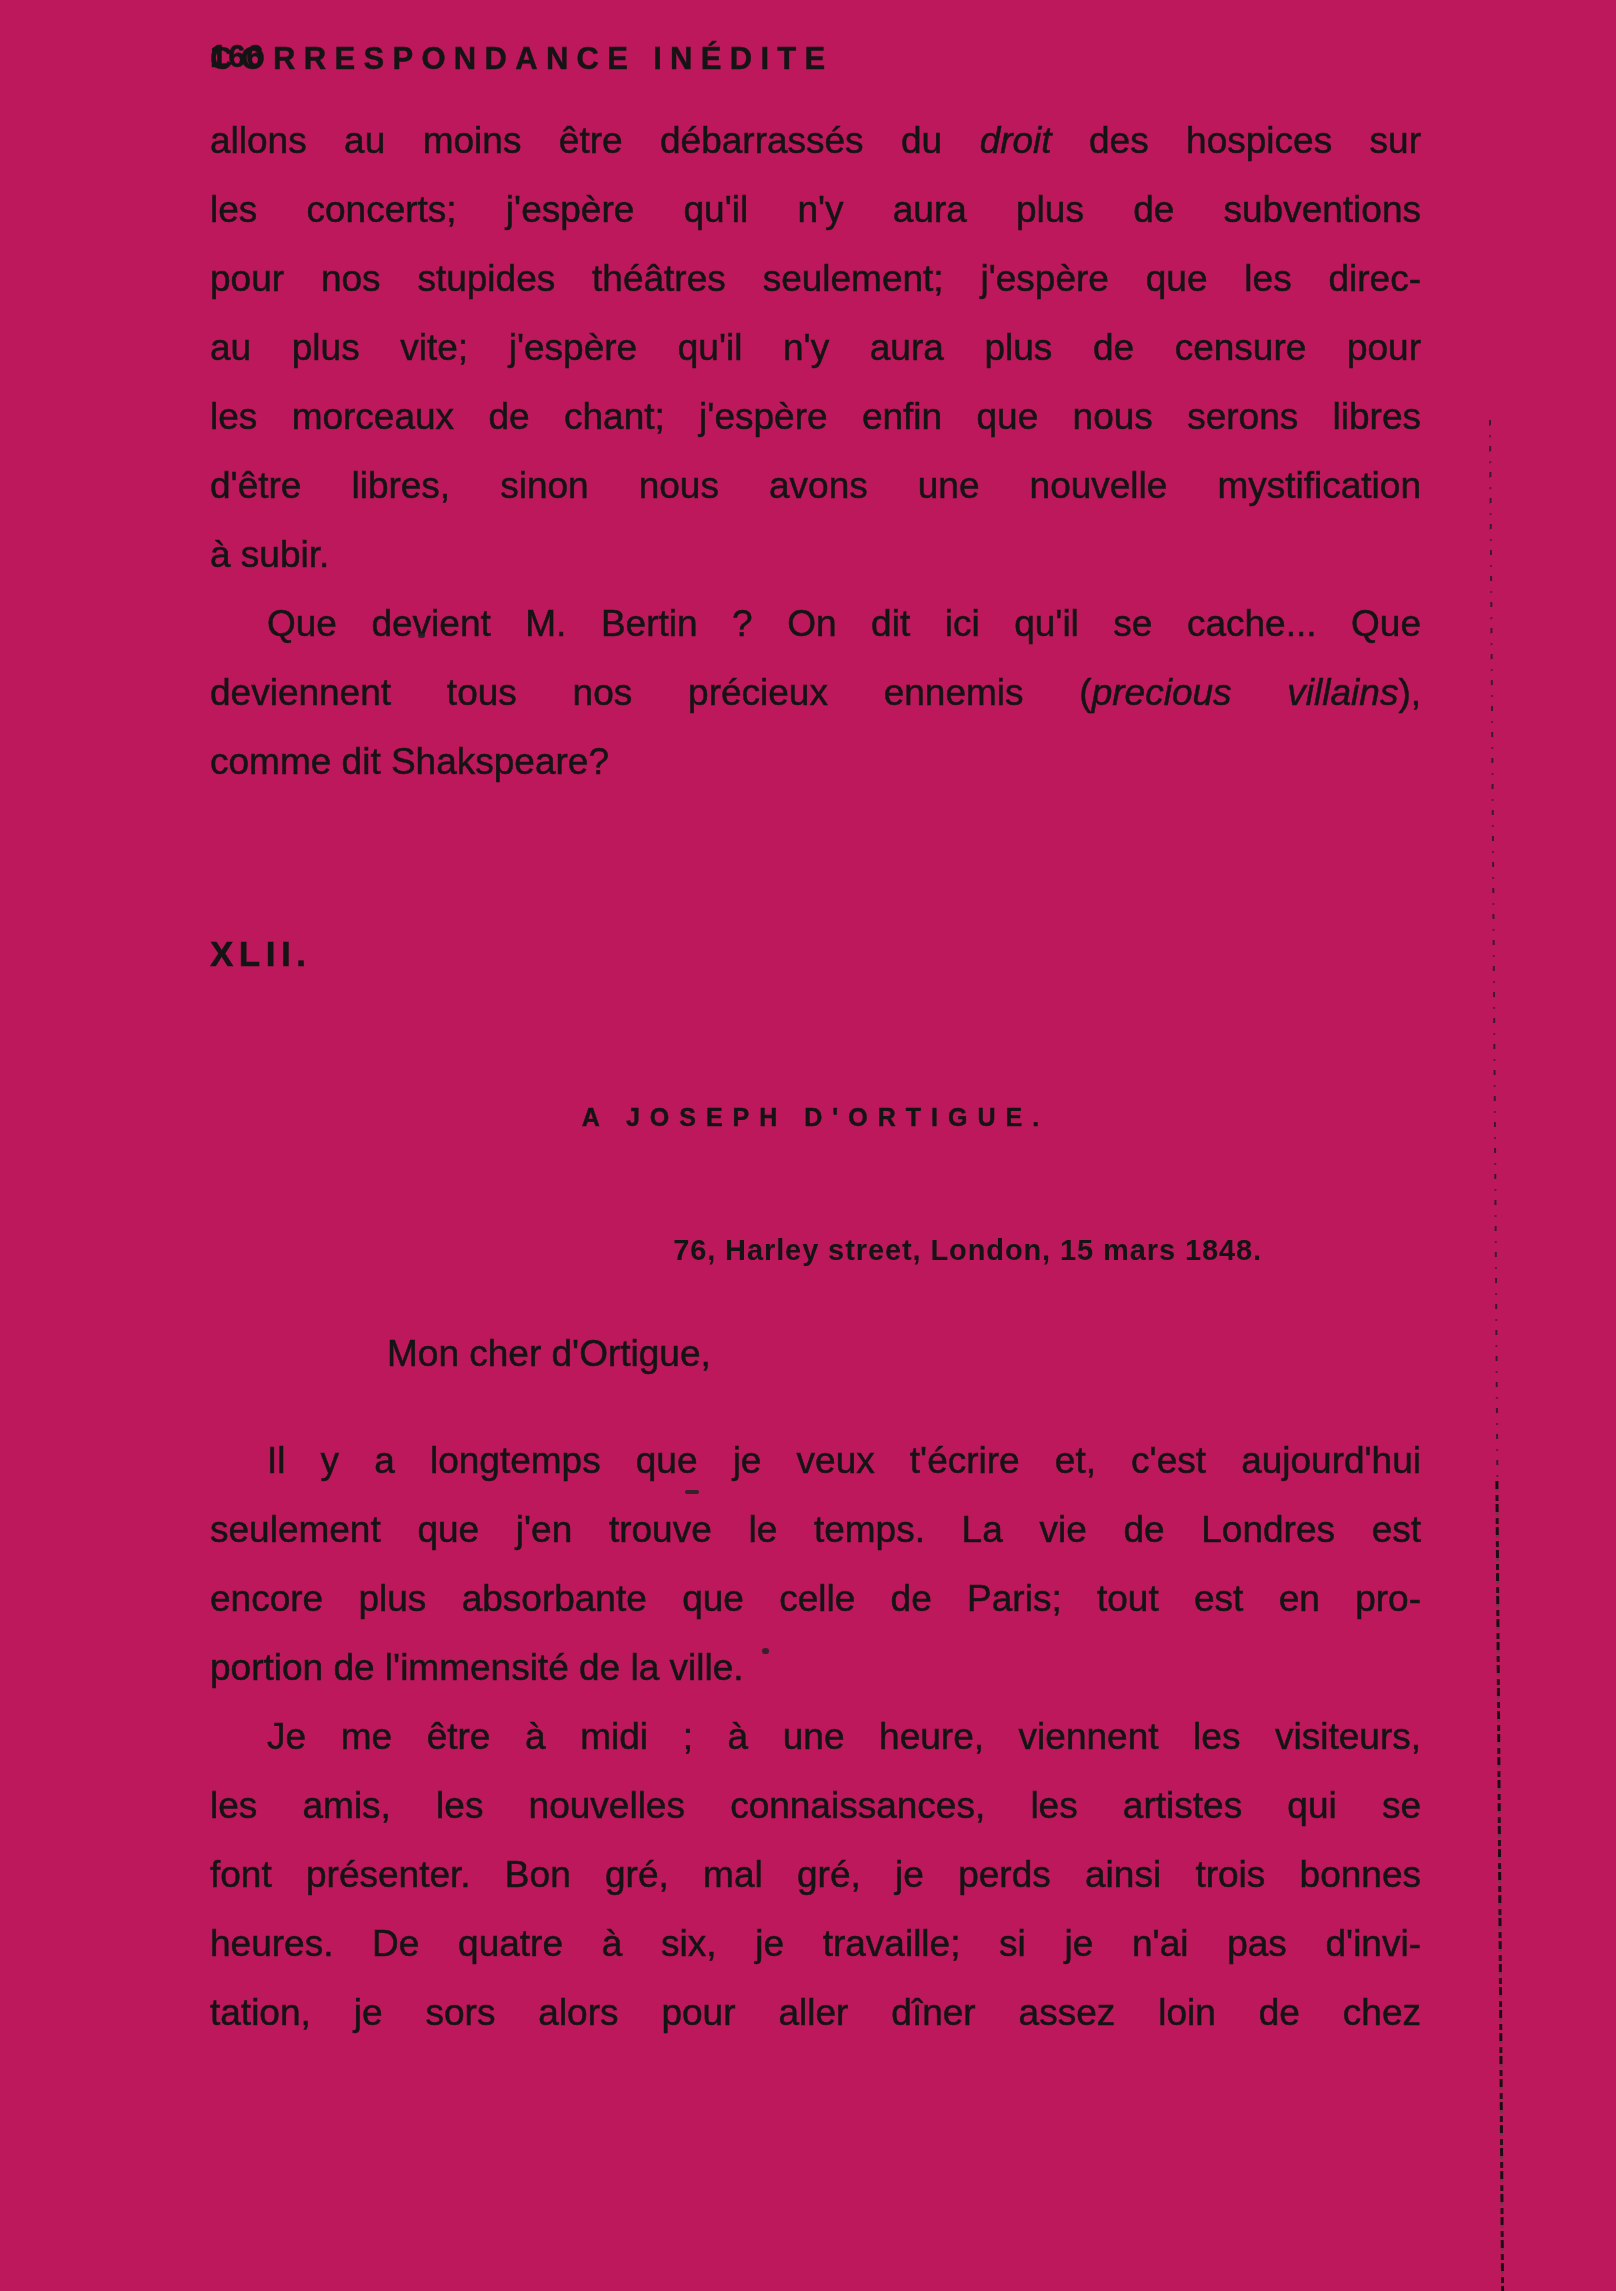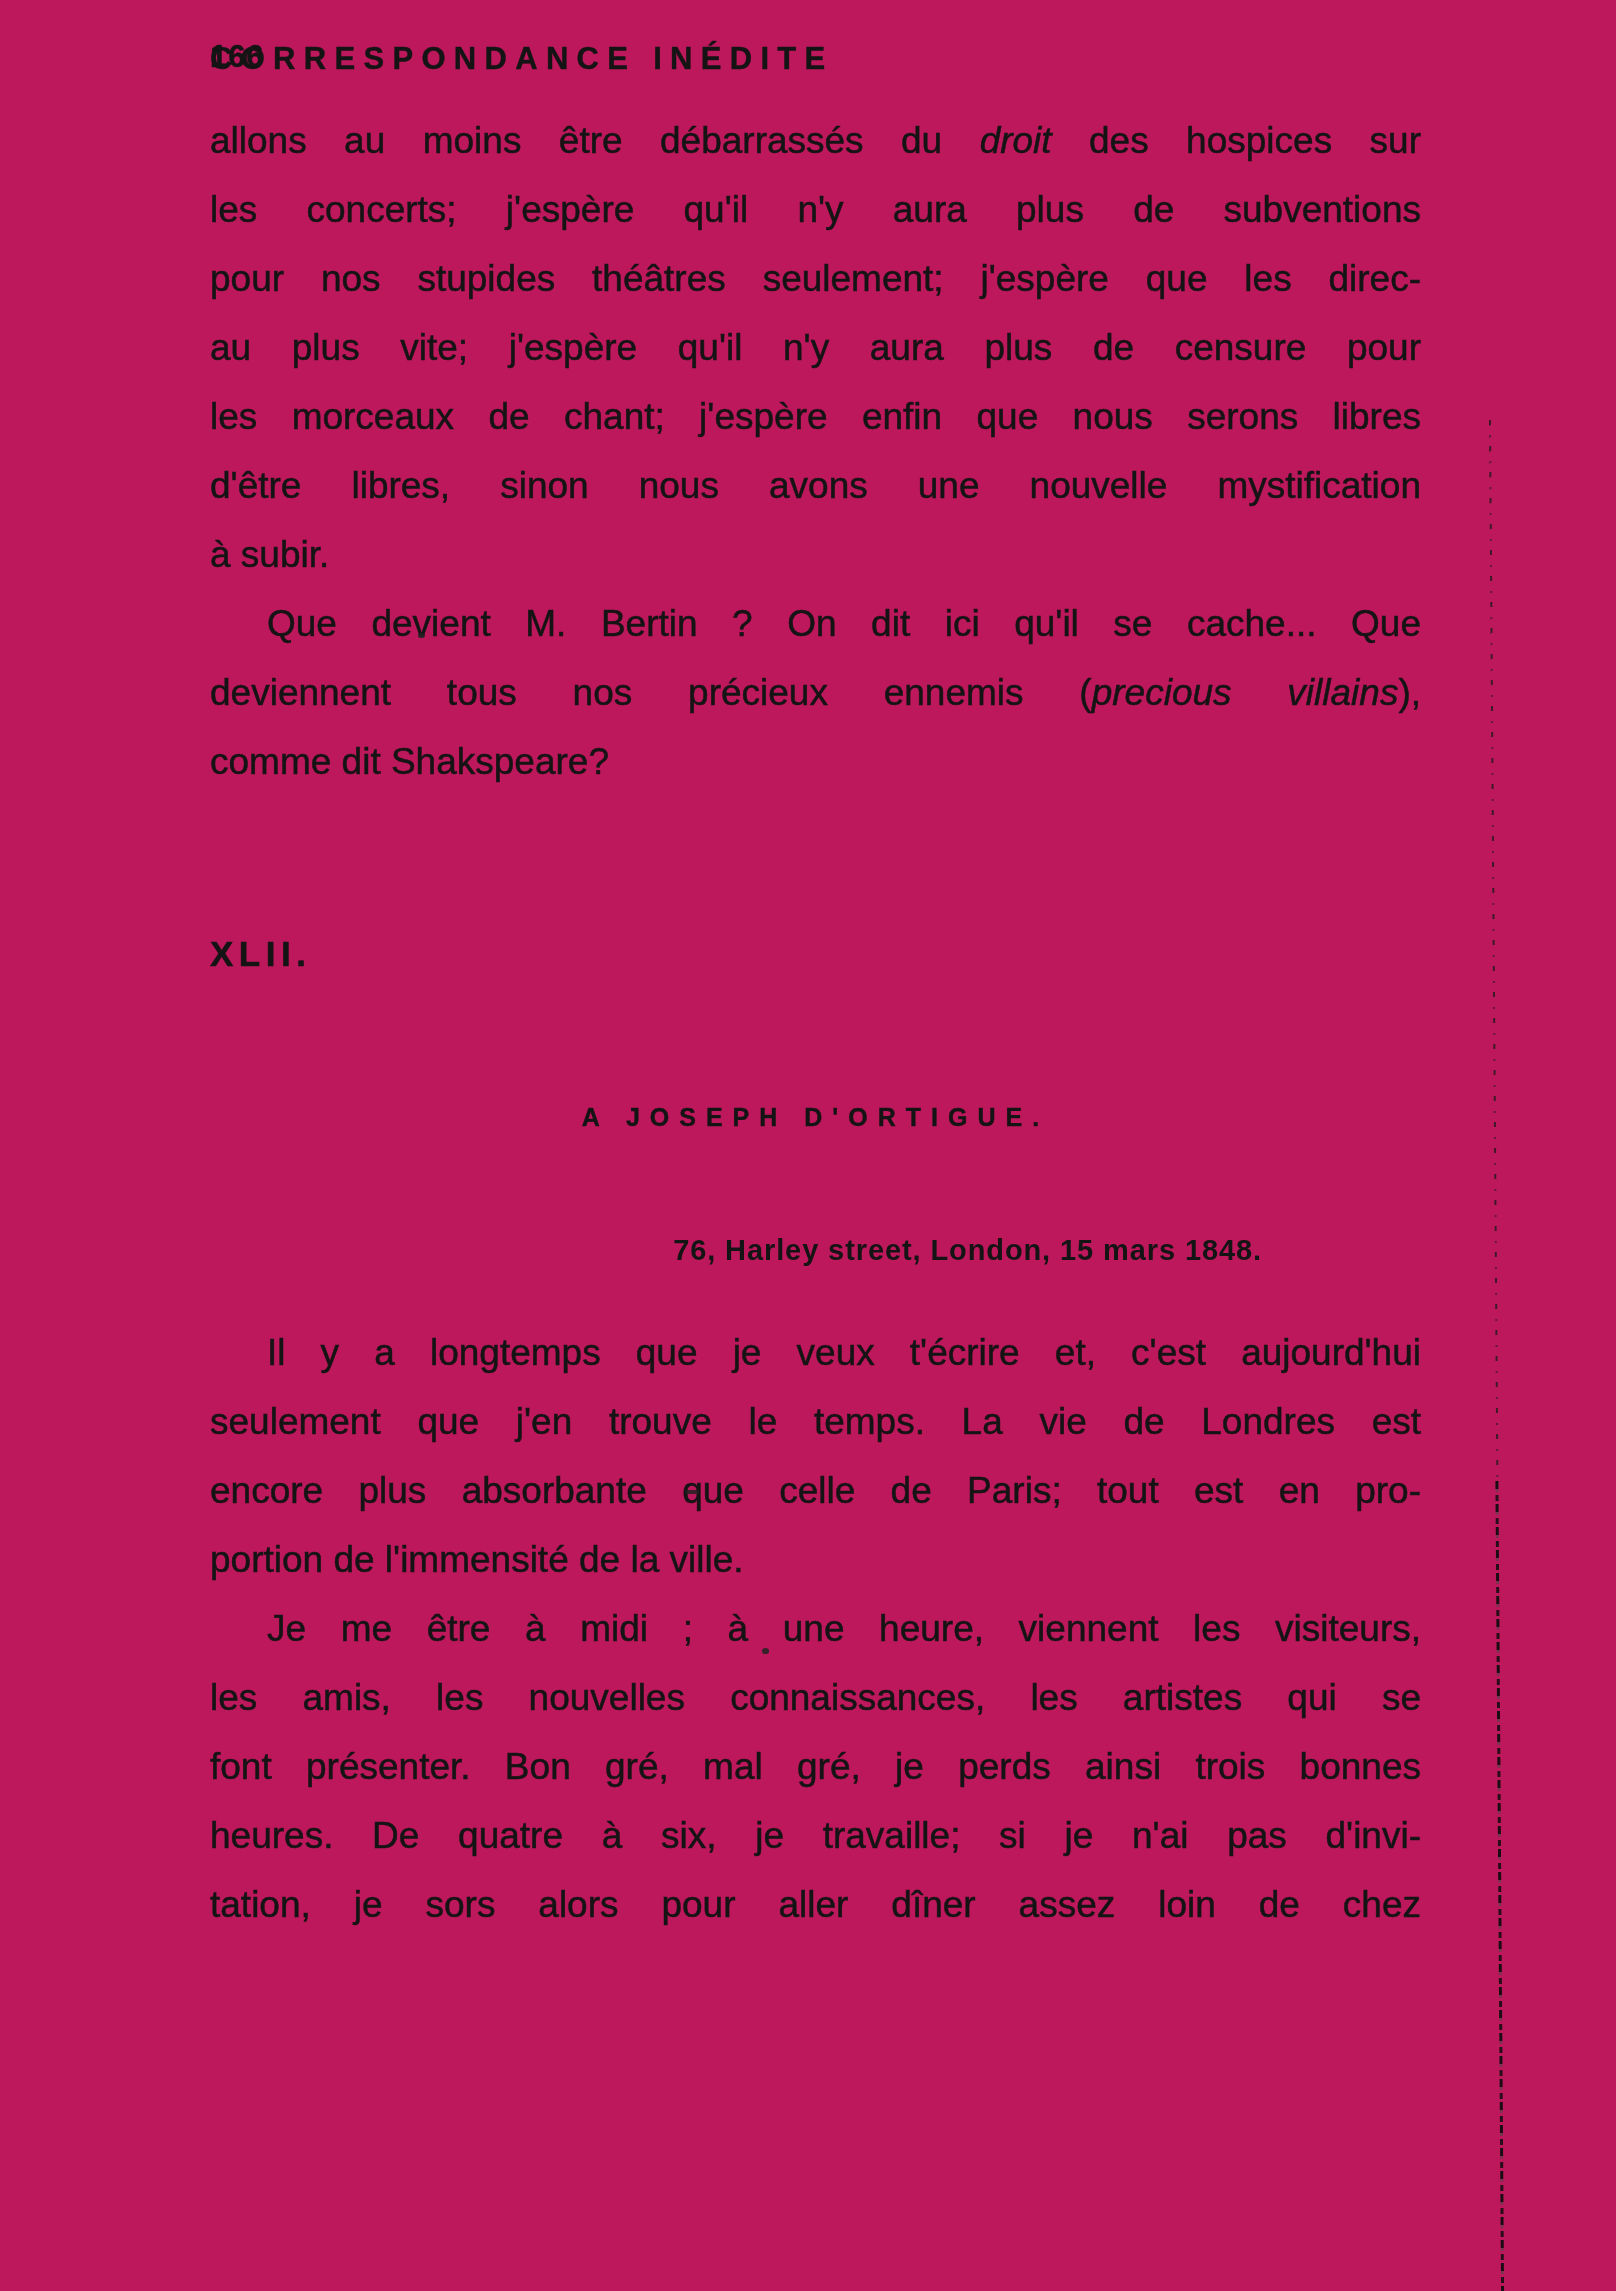--- a/index.html
+++ b/index.html
@@ -153,20 +153,21 @@
           <div class="line"><span>comme dit Shakspeare?</span></div>
         </div>
       </section>
 
     <h2 class="heading-xlii" style="margin-bottom:0; margin-block-end:0;">XLII.</h2>
 
     <h3 class="recipient" style="margin-bottom:0; margin-block-end:0;">A JOSEPH D'ORTIGUE.</h3>
 
     <div class="dateline">76, Harley street, London, 15 mars 1848.</div>
 
+    <div class="salutation">Mon cher d'Ortigue,</div>
 
     <section class="section-xlii">
         <div class="paragraph">
           <div class="line justified indented"><span>Il y a longtemps que je veux t'écrire et, c'est aujourd'hui</span></div>
           <div class="line justified"><span>seulement que j'en trouve le temps. La vie de Londres est</span></div>
           <div class="line justified"><span>encore plus absorbante que celle de Paris; tout est en pro-</span></div>
           <div class="line"><span>portion de l'immensité de la ville.</span></div>
         </div>
         <div class="paragraph">
           <div class="line justified indented"><span>Je me être à midi ; à une heure, viennent les visiteurs,</span></div>

